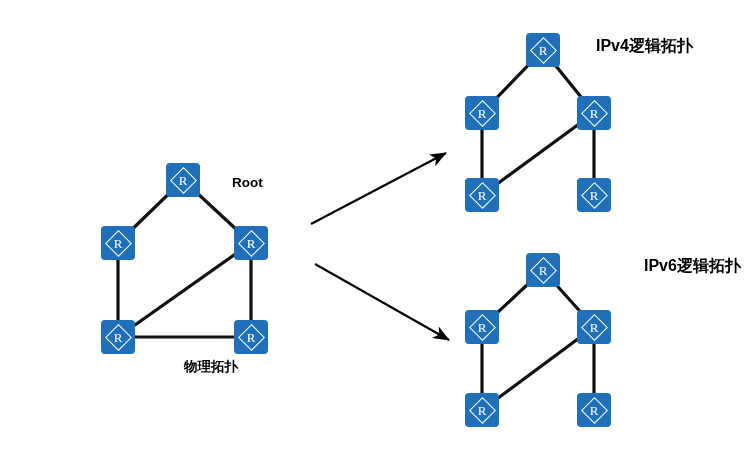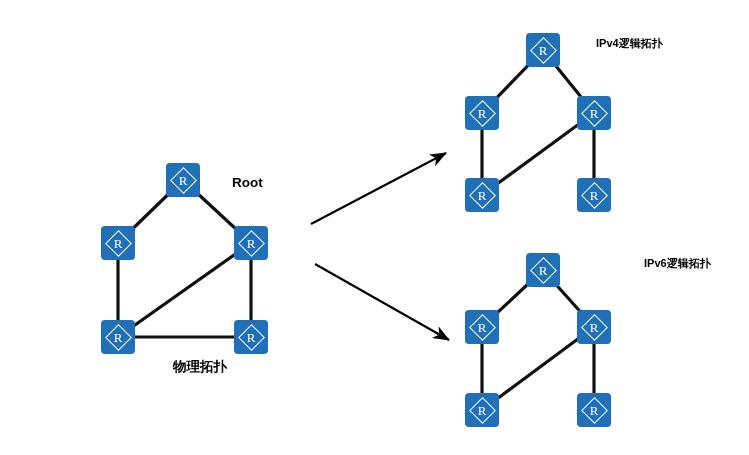--- a/index.html
+++ b/index.html
@@ -44,21 +44,21 @@
 
   .label{
     position:absolute;
     color:#000000;
     font-weight:bold;
     white-space:nowrap;
     z-index:6;
   }
   .label-root{font-size:13.5px;text-align:center;}
   .label-cn{font-size:13.5px;}
-  .label-v{font-size:11px;padding-left:8px;}
+  .label-v{font-size:16px;padding-left:8px;}
 </style>
 </head>
 <body>
 
 <div id="stage">
 
   <svg id="edges" viewBox="0 0 749 455" xmlns="http://www.w3.org/2000/svg">
     <defs>
       <marker id="arrowhead" markerWidth="9" markerHeight="9" refX="7.5" refY="3.2" orient="auto" markerUnits="strokeWidth">
         <path d="M0,0 L8,3.2 L0,6.4 L2.2,3.2 Z" fill="#000000"></path>
@@ -145,18 +145,18 @@
         <div class="diamond"></div>
         <div class="rch">R</div>
       </div>
       <div class="node" style="left: 577px; top: 393px;">
         <div class="diamond"></div>
         <div class="rch">R</div>
       </div>
     </div>
   <div id="labels-layer">
       <div class="label label-root" style="left: 232px; top: 175px;">Root</div>
-      <div class="label label-cn" style="left: 173px; top: 358px;">物理拓扑</div>
+      <div class="label label-cn" style="left: 184px; top: 358px;">物理拓扑</div>
       <div class="label label-v" style="left: 588px; top: 36px;">IPv4逻辑拓扑</div>
       <div class="label label-v" style="left: 592px; top: 256px; margin-left: 44px;">IPv6逻辑拓扑</div>
     </div>
 
 </div>
 
 </body></html>

